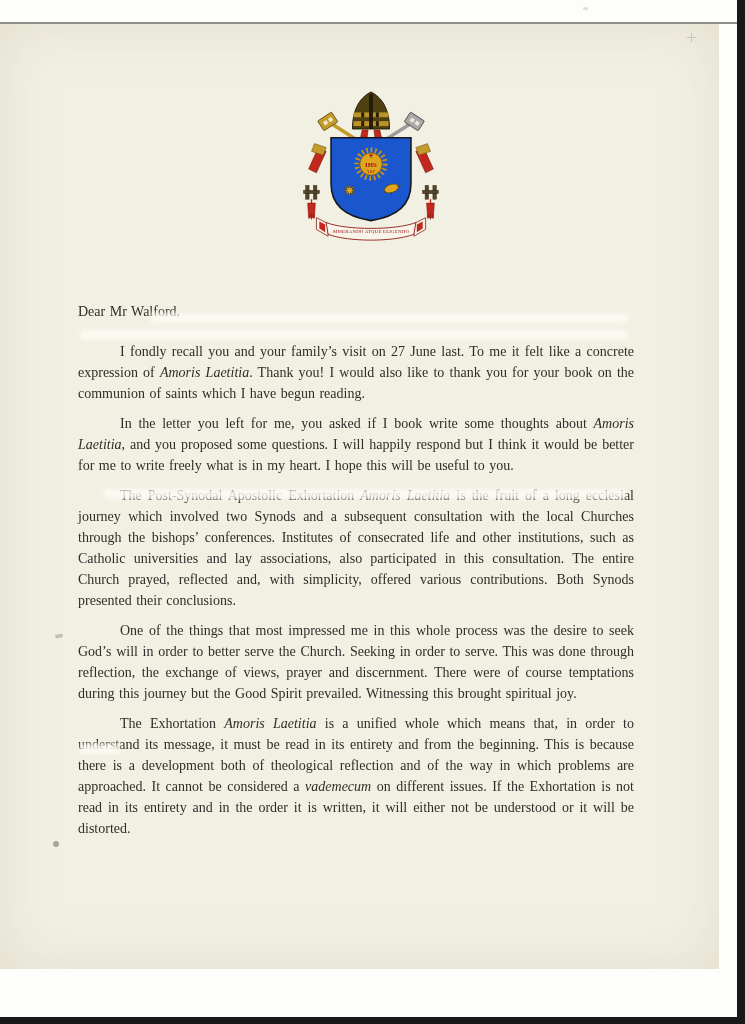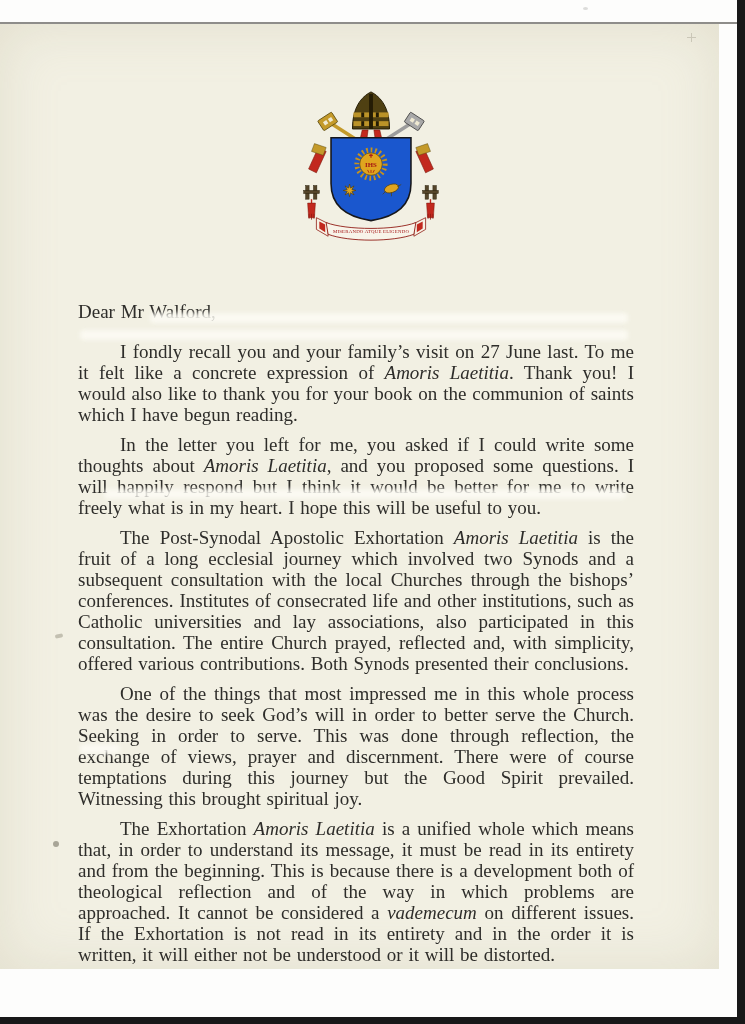--- a/index.html
+++ b/index.html
@@ -14,21 +14,21 @@
   .scan-edge-line{position:absolute;left:0;top:22px;width:737px;height:2px;background:#8e8d8a;}
   
   .paper{
     position:absolute;left:0;top:24px;width:719px;height:945px;
     background:#f2f0e3;
     box-shadow:inset 0 0 55px rgba(186,180,152,0.28);
   }
   
   .letter{
     position:absolute;left:78px;top:301px;width:556px;
-    font-size:19px;line-height:21px;color:#2e2d2a;
+    font-size:14px;line-height:21px;color:#2e2d2a;
     text-align:justify;word-spacing:1px;
   }
   .salutation{margin:0 0 19px 0;text-align:left;}
   .para{margin:0 0 9px 0;text-indent:42px;}
   .para:last-child{margin-bottom:12px;}
   em{font-style:italic;}
   
   .ghost{position:absolute;background:rgba(253,252,245,0.85);filter:blur(2px);border-radius:3px;}
   .ghost1{left:150px;top:313px;width:478px;height:10px;}
   .ghost2{left:80px;top:330px;width:548px;height:10px;}
@@ -133,21 +133,21 @@
     <path d="M133,136 L127,139 L127,147 L133,143 Z" fill="#c2281e"></path>
     <path d="M34,137 C55,145 105,145 126,137 L124,149 C103,157 57,157 36,149 Z" fill="#f8f4e9" stroke="#8e1710" stroke-width="0.9"></path>
     <text x="80" y="147.5" text-anchor="middle" font-size="5" letter-spacing="0.2" font-family="Liberation Serif, serif" fill="#a31212">MISERANDO ATQUE ELIGENDO</text>
   </g>
 </svg>
 
 <div class="letter">
   <p class="salutation">Dear Mr Walford,</p>
 
 <p class="para"><span>I fondly recall you and your family’s visit on 27 June last.  To me it felt like a concrete expression of </span><em>Amoris Laetitia</em><span>.  Thank you!  I would also like to thank you for your book on the communion of saints which I have begun reading.</span></p>
-    <p class="para"><span>In the letter you left for me, you asked if I could write some thoughts about </span><em>Amoris Laetitia</em><span>, and you proposed some questions.  I will happily respond but I think it would be better for me to write freely what is in my heart.  I hope this will be useful to you.</span></p>
+    <p class="para"><span>In the letter you left for me, you asked if I book write some thoughts about </span><em>Amoris Laetitia</em><span>, and you proposed some questions.  I will happily respond but I think it would be better for me to write freely what is in my heart.  I hope this will be useful to you.</span></p>
     <p class="para"><span>The Post-Synodal Apostolic Exhortation </span><em>Amoris Laetitia</em><span> is the fruit of a long ecclesial journey which involved two Synods and a subsequent consultation with the local Churches through the bishops’ conferences.  Institutes of consecrated life and other institutions, such as Catholic universities and lay associations, also participated in this consultation.  The entire Church prayed, reflected and, with simplicity, offered various contributions.  Both Synods presented their conclusions.</span></p>
     <p class="para"><span>One of the things that most impressed me in this whole process was the desire to seek God’s will in order to better serve the Church.  Seeking in order to serve.  This was done through reflection, the exchange of views, prayer and discernment.  There were of course temptations during this journey but the Good Spirit prevailed.  Witnessing this brought spiritual joy.</span></p>
     <p class="para"><span>The Exhortation </span><em>Amoris Laetitia</em><span> is a unified whole which means that, in order to understand its message, it must be read in its entirety and from the beginning.  This is because there is a development both of theological reflection and of the way in which problems are approached.  It cannot be considered a </span><em>vademecum</em><span> on different issues.  If the Exhortation is not read in its entirety and in the order it is written, it will either not be understood or it will be distorted.</span></p>
   </div>
 
 <div class="ghost ghost1"></div>
 <div class="ghost ghost2"></div>
 <div class="ghost ghost3"></div>
 <div class="ghost ghost4"></div>
 

